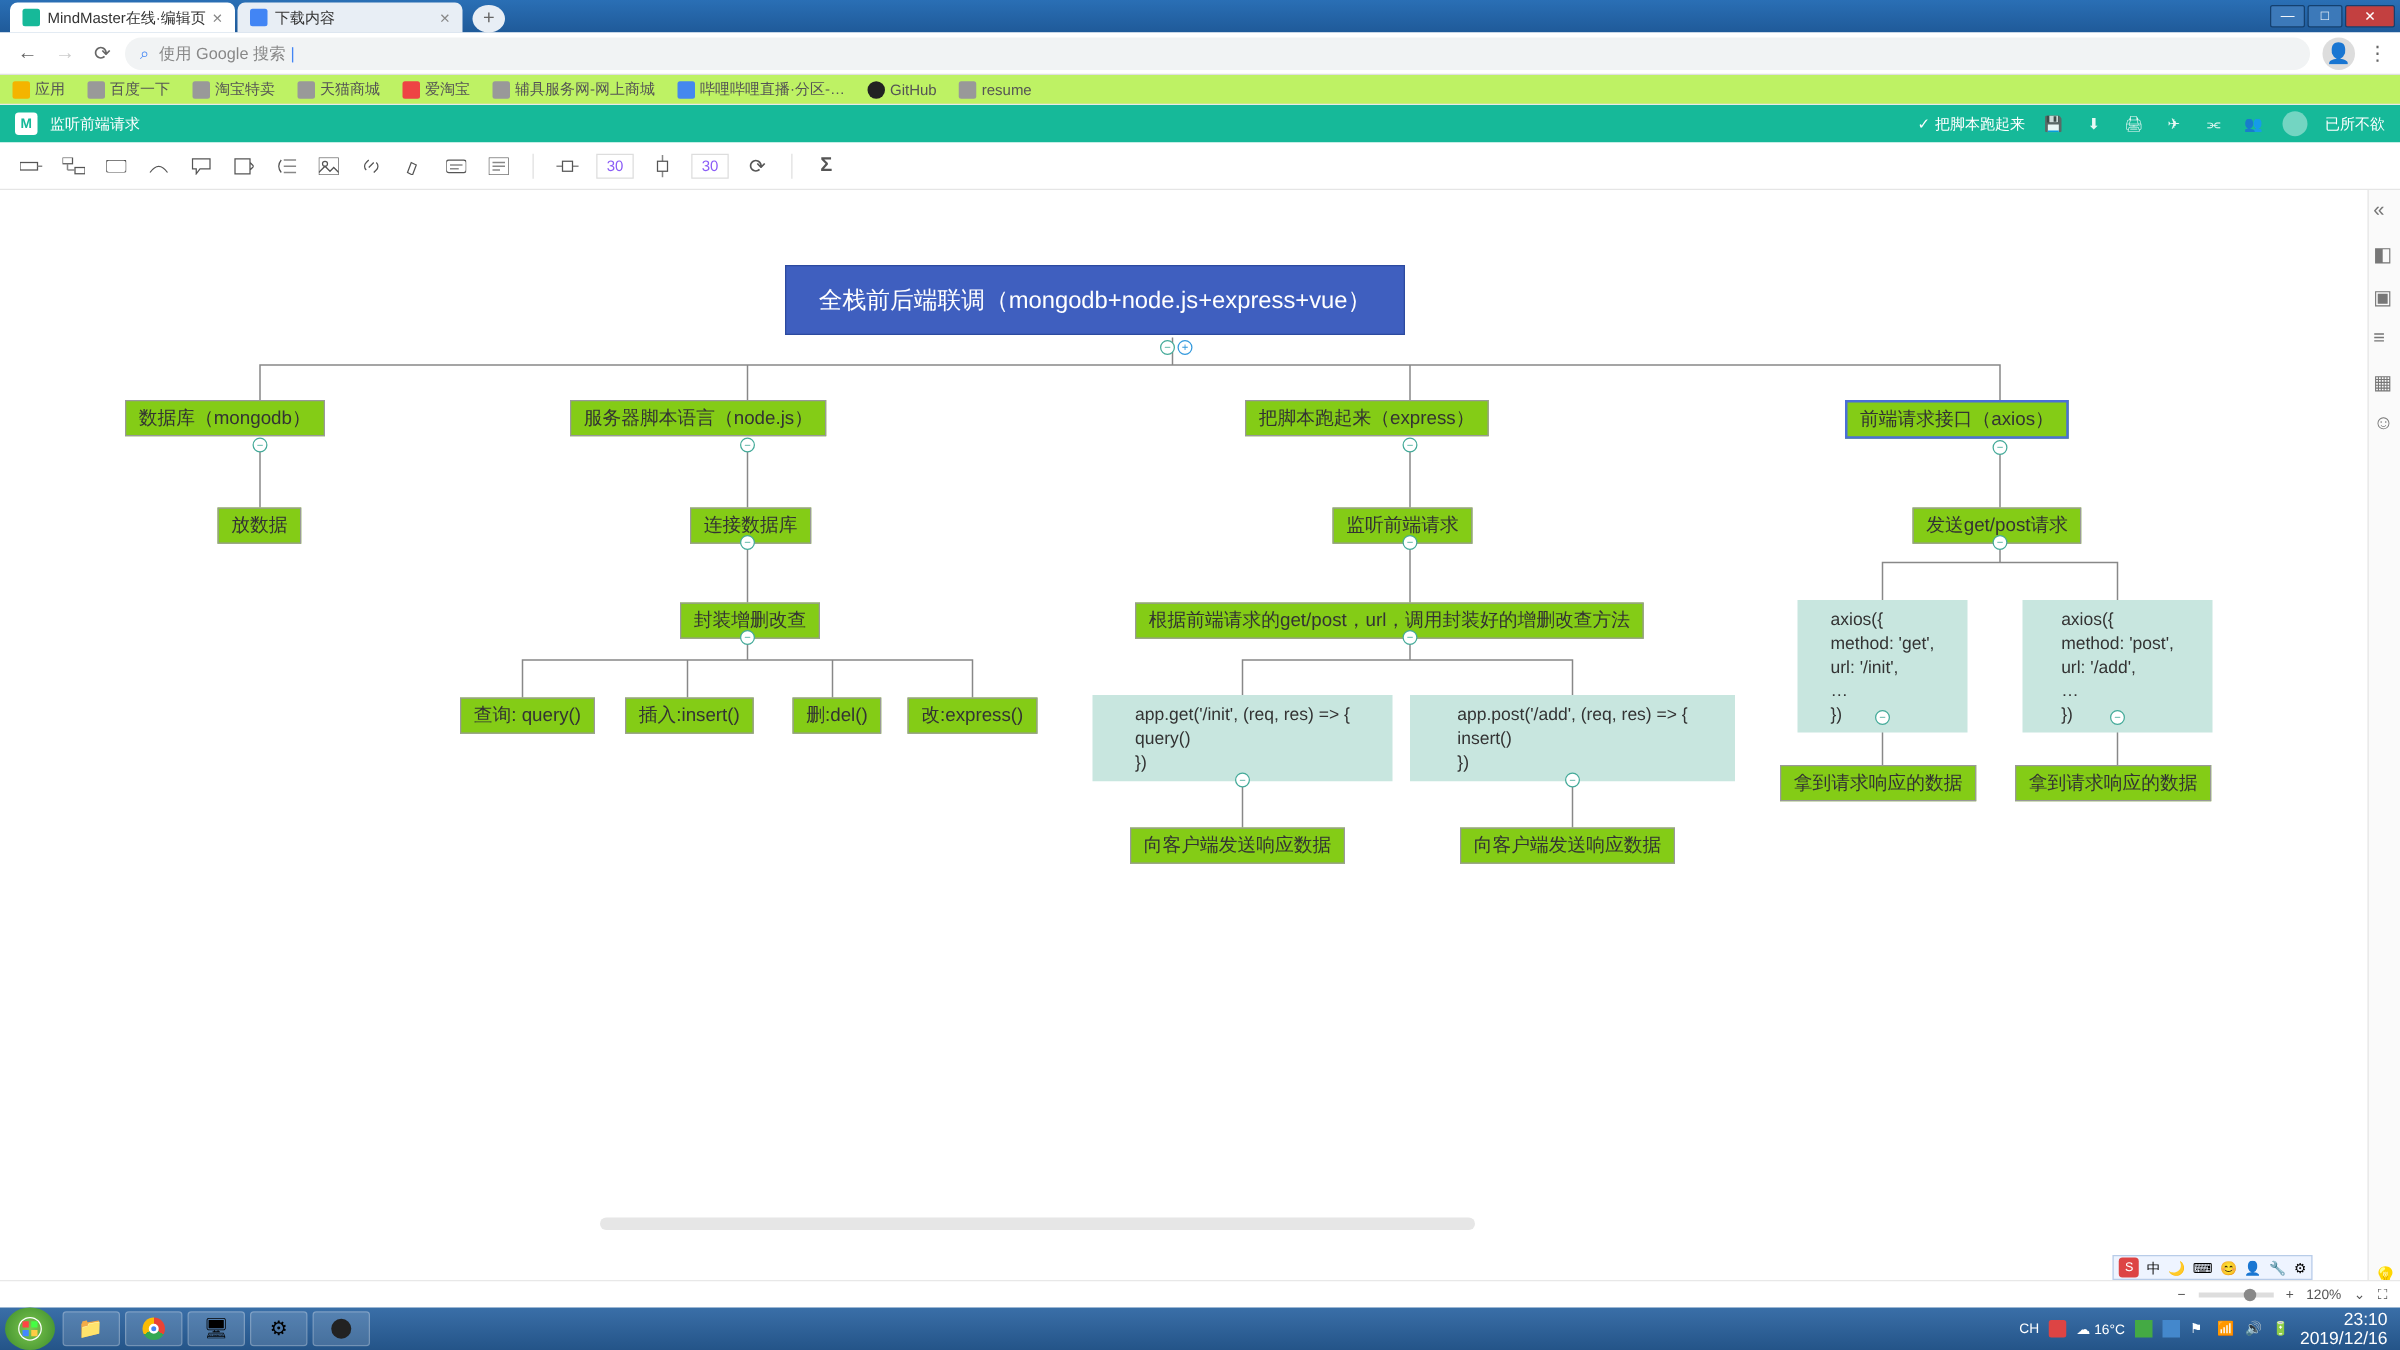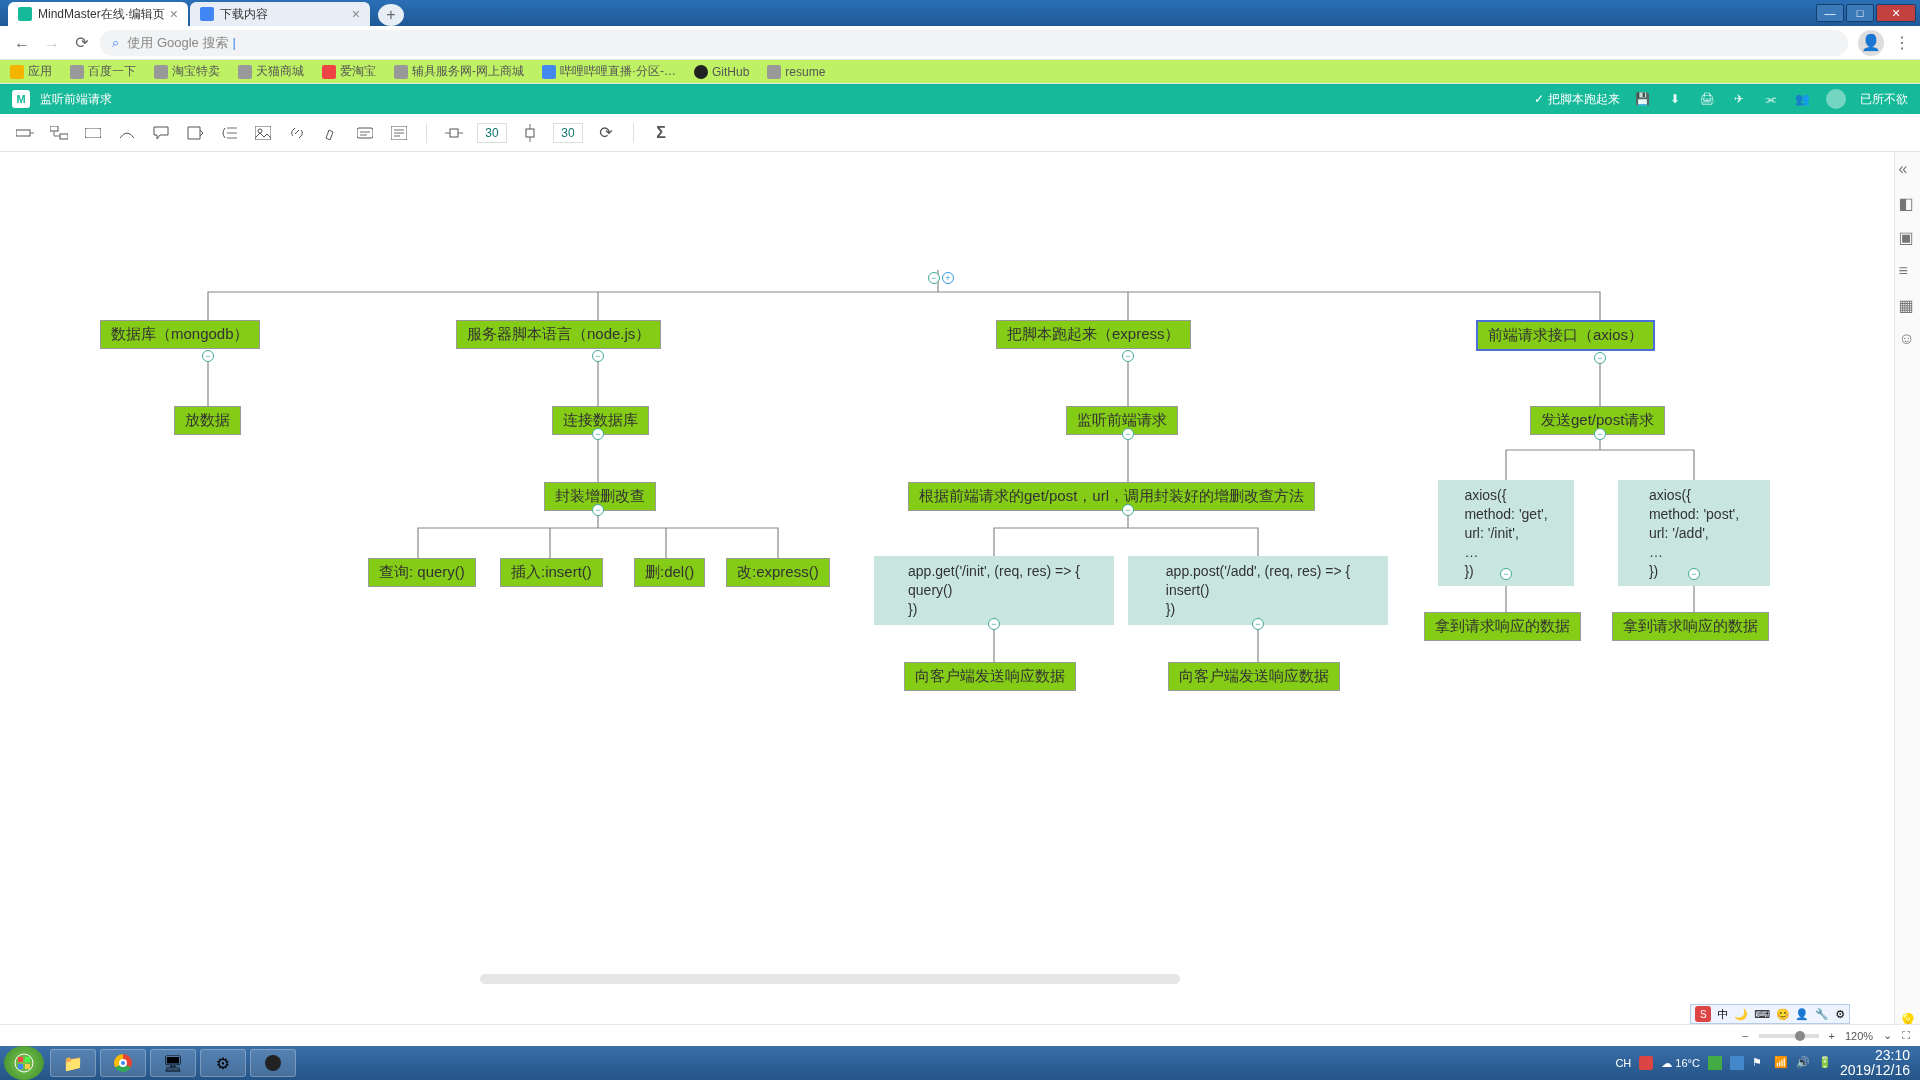--- a/index.html
+++ b/index.html
@@ -37,21 +37,21 @@
 .app-hdr { position: absolute; top: 84px; left: 0; right: 0; height: 30px; background: #16b999; display: flex; align-items: center; padding: 0 12px; color: #fff; font-size: 12px; }
 .app-logo { width: 18px; height: 18px; background: #fff; border-radius: 3px; margin-right: 10px; display: flex; align-items: center; justify-content: center; color: #16b999; font-weight: bold; font-size: 11px; }
 .hdr-right { margin-left: auto; display: flex; align-items: center; gap: 14px; }
 .hdr-ic { width: 18px; height: 18px; display: flex; align-items: center; justify-content: center; color: rgba(255,255,255,0.9); }
 .avatar { width: 20px; height: 20px; border-radius: 50%; background: rgba(255,255,255,0.4); }
 
 
 .toolbar { position: absolute; top: 114px; left: 0; right: 0; height: 38px; background: #fff; border-bottom: 1px solid #e5e5e5; display: flex; align-items: center; padding: 0 14px; gap: 12px; }
 .tb-ic { width: 22px; height: 22px; display: flex; align-items: center; justify-content: center; color: #555; }
 .tb-sep { width: 1px; height: 20px; background: #e0e0e0; margin: 0 4px; }
-.tb-num { width: 30px; height: 20px; border: 1px solid #ddd; font-size: 12px; text-align: center; color: #0f766e; display: flex; align-items: center; justify-content: center; }
+.tb-num { width: 30px; height: 20px; border: 1px solid #ddd; font-size: 12px; text-align: center; color: #8b5cf6; display: flex; align-items: center; justify-content: center; }
 
 
 .canvas { position: absolute; top: 152px; left: 0; right: 26px; bottom: 40px; background: #fff; overflow: hidden; }
 .node { position: absolute; border: 1px solid #999; background: #84cc16; display: flex; align-items: center; justify-content: center; font-size: 15px; color: #333; padding: 4px 10px; text-align: center; }
 .node.root { background: #3f5fbf; color: #fff; border: 1px solid #2c4a9f; font-size: 19px; padding: 14px 26px; }
 .node.sel { border: 2px solid #4a6fd8; }
 .node.leaf { background: #c8e6df; border: none; font-size: 14px; text-align: left; align-items: flex-start; white-space: pre-line; line-height: 1.35; padding: 6px 24px; }
 .conn { position: absolute; }
 .mnode { position: absolute; width: 12px; height: 12px; border: 1px solid #4a9; border-radius: 50%; background: #fff; font-size: 9px; display: flex; align-items: center; justify-content: center; color: #4a9; }
 
@@ -292,20 +292,21 @@
     <line x1="994" y1="468" x2="994" y2="510"></line>
     <line x1="1258" y1="468" x2="1258" y2="510"></line>
 
     <line x1="1600" y1="200" x2="1600" y2="254"></line>
     <line x1="1600" y1="278" x2="1600" y2="298"></line>
     <polyline points="1506,328 1506,298 1694,298 1694,328"></polyline>
     <line x1="1506" y1="418" x2="1506" y2="460"></line>
     <line x1="1694" y1="418" x2="1694" y2="460"></line>
   </svg>
 
+  <div class="node root" style="left:628px;top:60px">全栈前后端联调（mongodb+node.js+express+vue）</div>
   <div class="mnode" style="left:928px;top:120px">−</div>
   <div class="mnode" style="left:942px;top:120px;color:#39d;border-color:#39d">+</div>
 
   <div class="node" style="left:100px;top:168px">数据库（mongodb）</div>
   <div class="mnode" style="left:202px;top:198px">−</div>
   <div class="node" style="left:456px;top:168px">服务器脚本语言（node.js）</div>
   <div class="mnode" style="left:592px;top:198px">−</div>
   <div class="node" style="left:996px;top:168px">把脚本跑起来（express）</div>
   <div class="mnode" style="left:1122px;top:198px">−</div>
   <div class="node sel" style="left:1476px;top:168px">前端请求接口（axios）</div>

